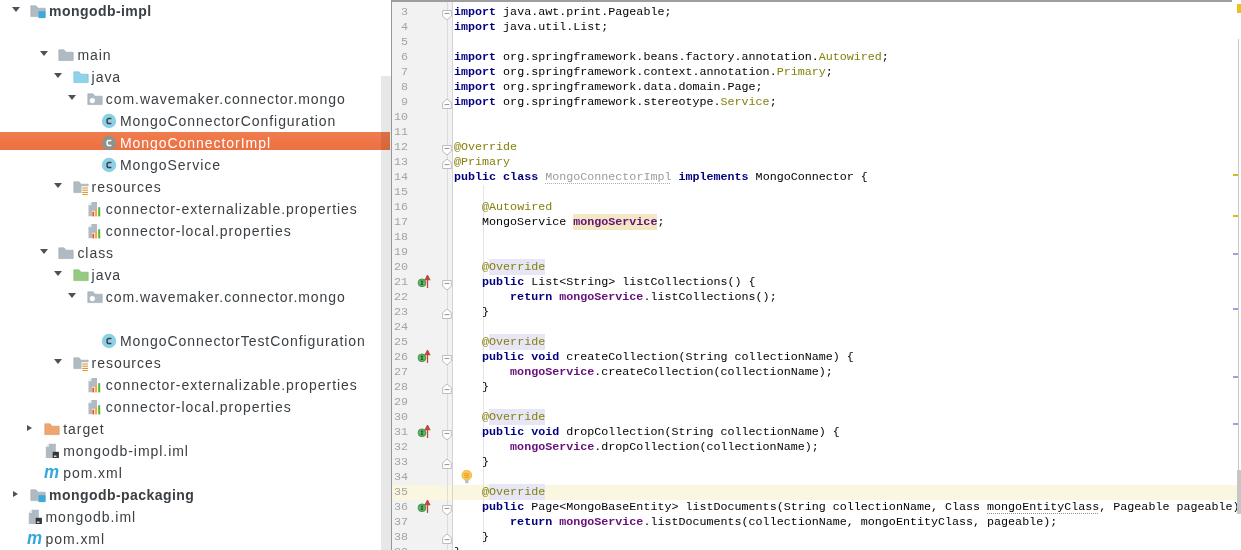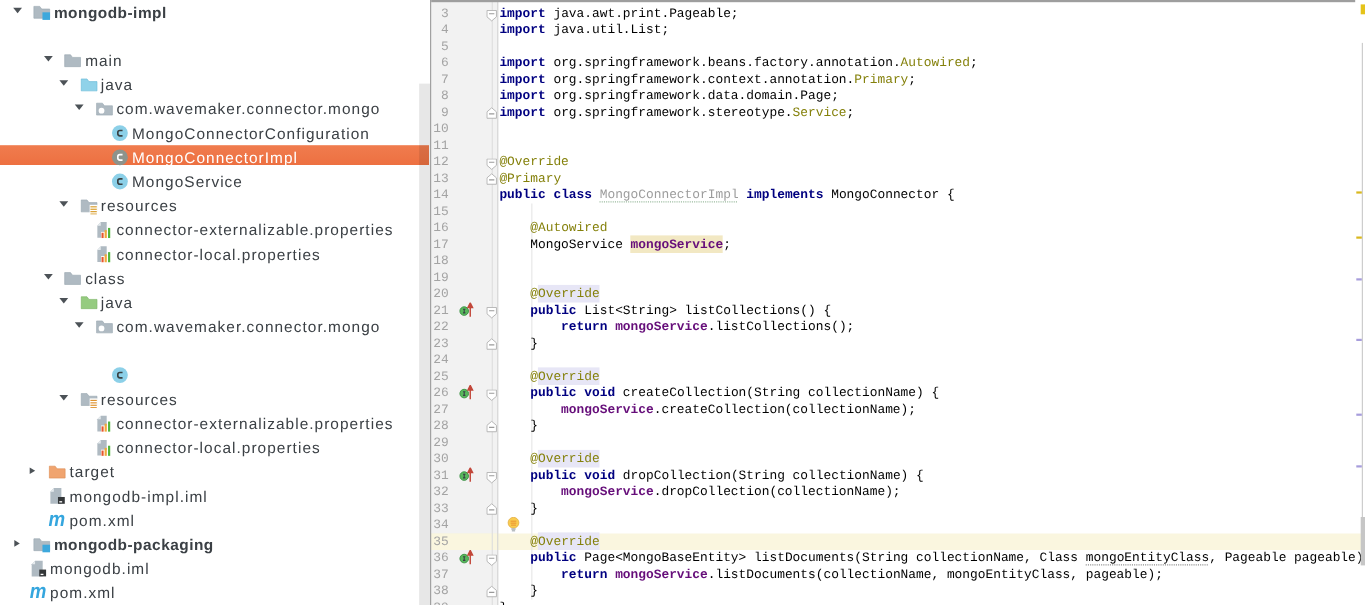--- a/index.html
+++ b/index.html
@@ -185,20 +185,21 @@
         </span>
         <span class="lbl" style="left:105.8px;">com.wavemaker.connector.mongo</span>
       </div>
       <div class="r" style="top: 330px;">
         <span style="position:absolute;left:101.0px;top:3px;width:16px;height:16px">
           <svg class="ic" viewBox="0 0 16 16">
             <circle cx="8" cy="8" r="7.2" fill="#8CD0E8"></circle>
             <path d="M10.4 5.6 H8 C6.6 5.6 6.1 6.3 6.1 7.4 V8.7 C6.1 9.8 6.6 10.5 8 10.5 H10.4" stroke="#394042" stroke-width="1.5" fill="none"></path>
           </svg>
         </span>
+        <span class="lbl" style="left:120.0px;">MongoConnectorTestConfiguration</span>
       </div>
       <div class="r" style="top: 352px;">
         <span class="arrd" style="left:54.1px"></span>
         <span style="position:absolute;left:72.6px;top:3px;width:16px;height:16px">
           <svg class="ic" viewBox="0 0 16 16">
             <path d="M0.8 13.6 V2.8 H6.1 L7.9 5.2 H15.2 V13.6 Z" fill="#AFBAC2" stroke="#9CA9B2" stroke-width="0.6"></path>
             <rect x="8.5" y="7.2" width="7.5" height="8.8" fill="#fff"></rect>
             <rect x="9.2" y="8.5" width="5.8" height="1.05" fill="#DE9330"></rect>
             <rect x="9.2" y="10.7" width="5.8" height="1.05" fill="#DE9330"></rect>
             <rect x="9.2" y="12.9" width="5.8" height="1.05" fill="#DE9330"></rect>

